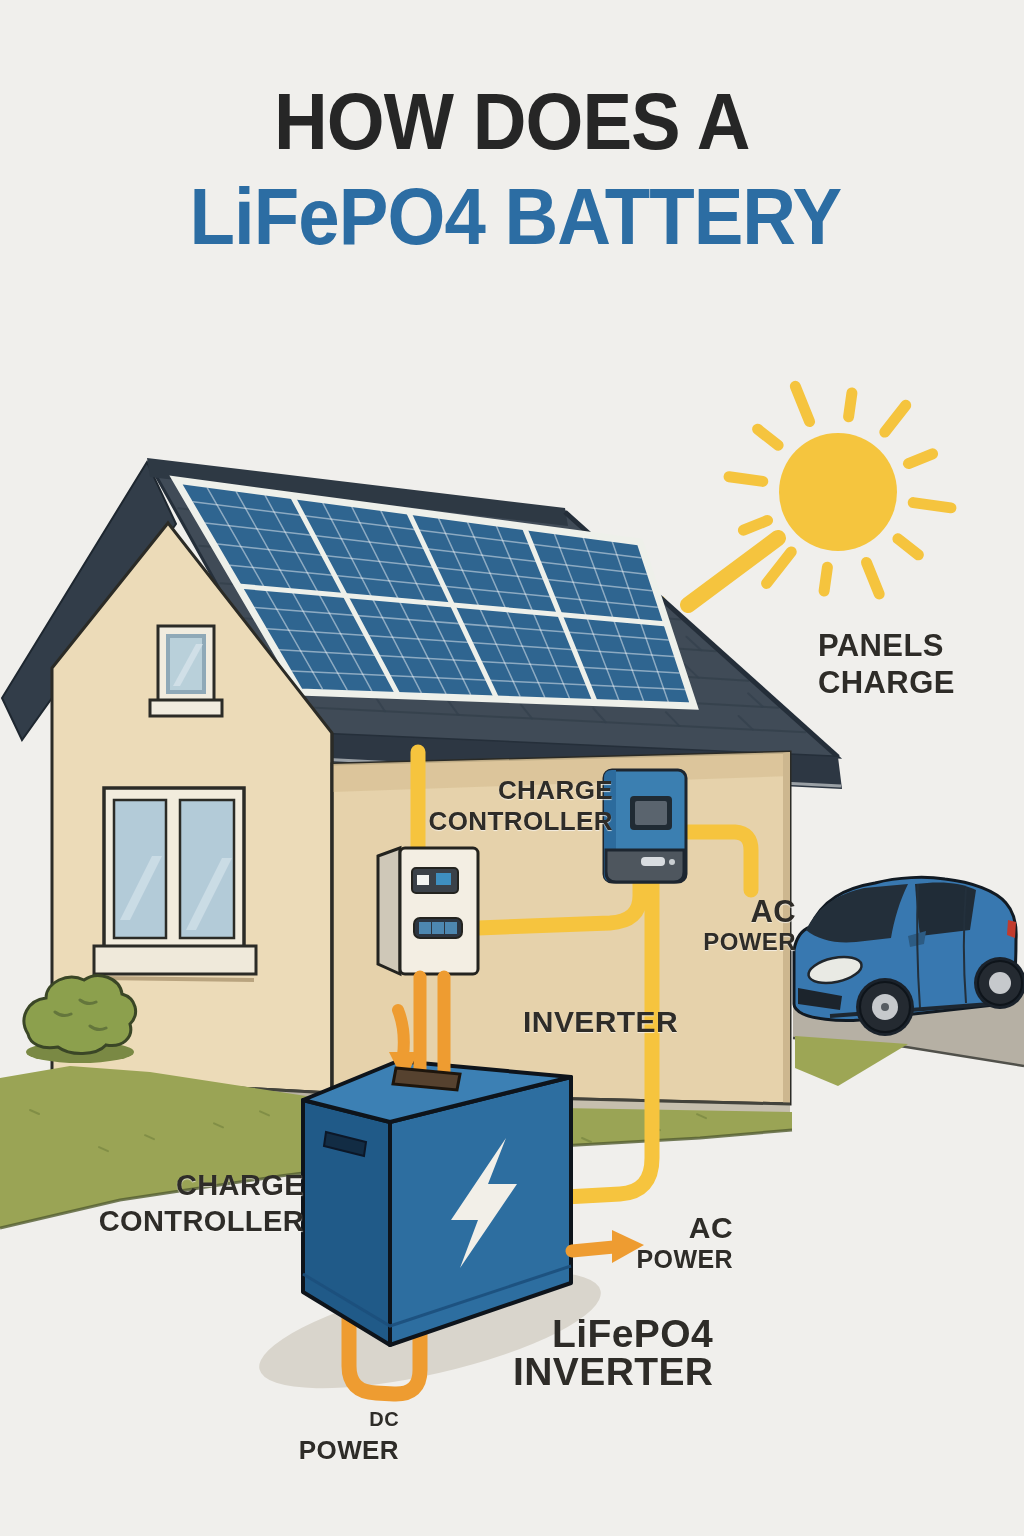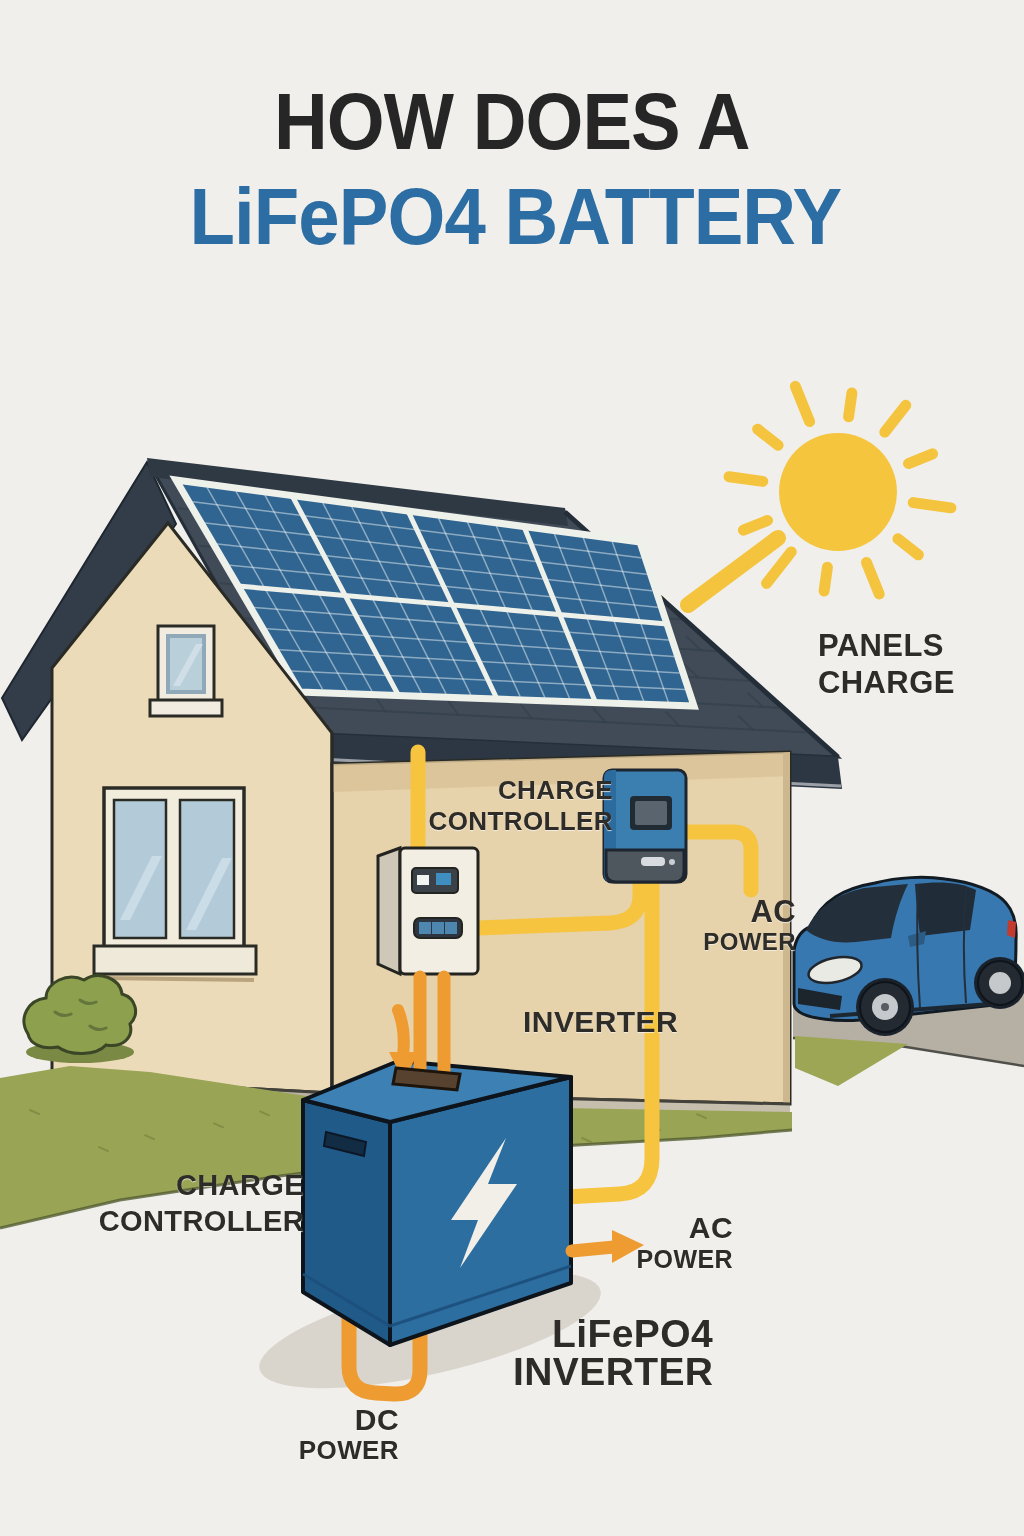--- a/index.html
+++ b/index.html
@@ -19,21 +19,21 @@
   .lp-acwall{left:696px;top:894px;width:100px;}
   .lp-acwall .big{font-size:31px;line-height:35px;}
   .lp-acwall .sml{font-size:24px;line-height:26px;}
   .lp-inverter{left:478px;top:1005px;width:200px;font-size:30px;line-height:34px;}
   .lp-ccground{left:64px;top:1167px;width:240px;font-size:29px;line-height:36px;}
   .lp-acbat{left:633px;top:1211px;width:100px;}
   .lp-acbat .big{font-size:30px;line-height:34px;}
   .lp-acbat .sml{font-size:25px;line-height:28px;}
   .lp-bat{left:513px;top:1315px;width:200px;font-size:39px;line-height:38px;}
   .lp-dc{left:279px;top:1403px;width:120px;}
-  .lp-dc .big{font-size:30px;line-height:33px;}
+  .lp-dc .big{font-size:20px;line-height:33px;}
   .lp-dc .sml{font-size:26px;line-height:28px;}
 </style>
 </head>
 <body>
 
 <div id="page">
 <svg id="art" viewBox="0 0 1024 1536">
   <rect x="0" y="0" width="1024" height="1536" fill="#f0efec"></rect>
 
   <g>

